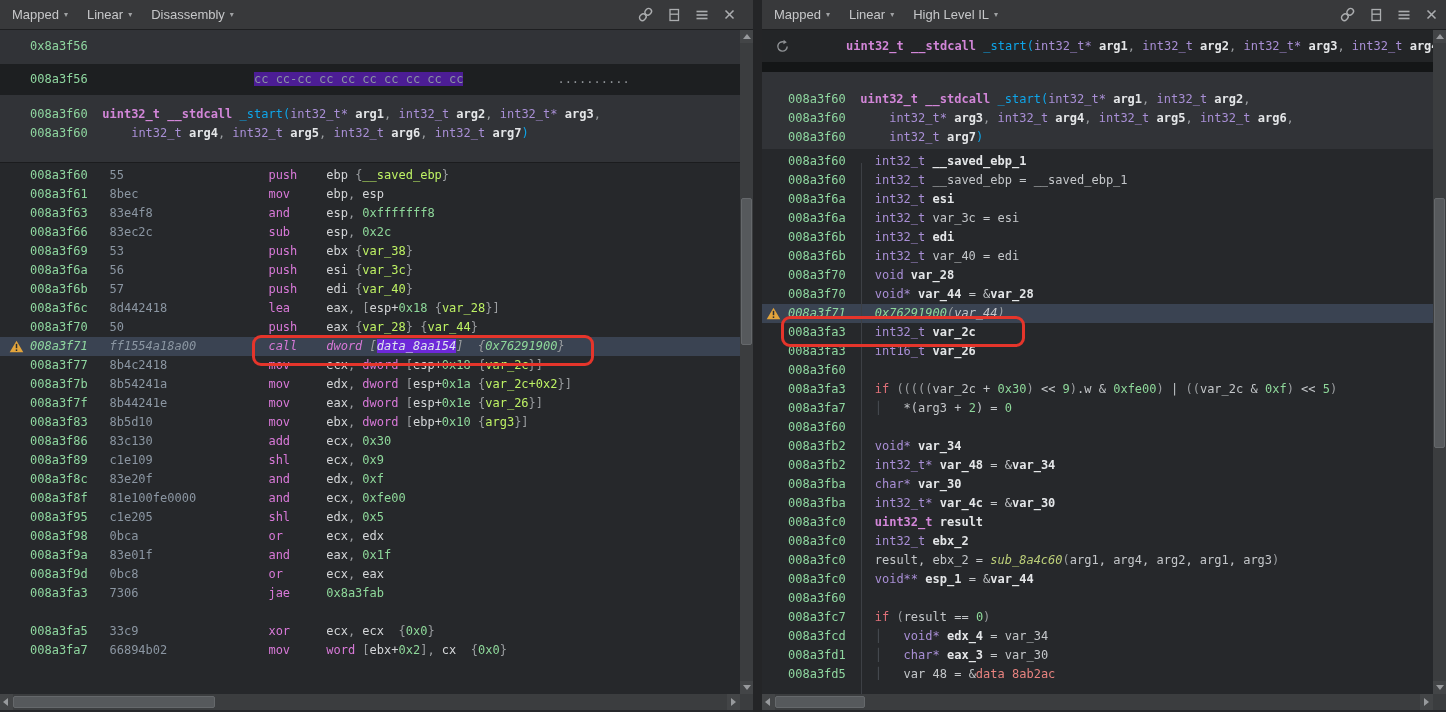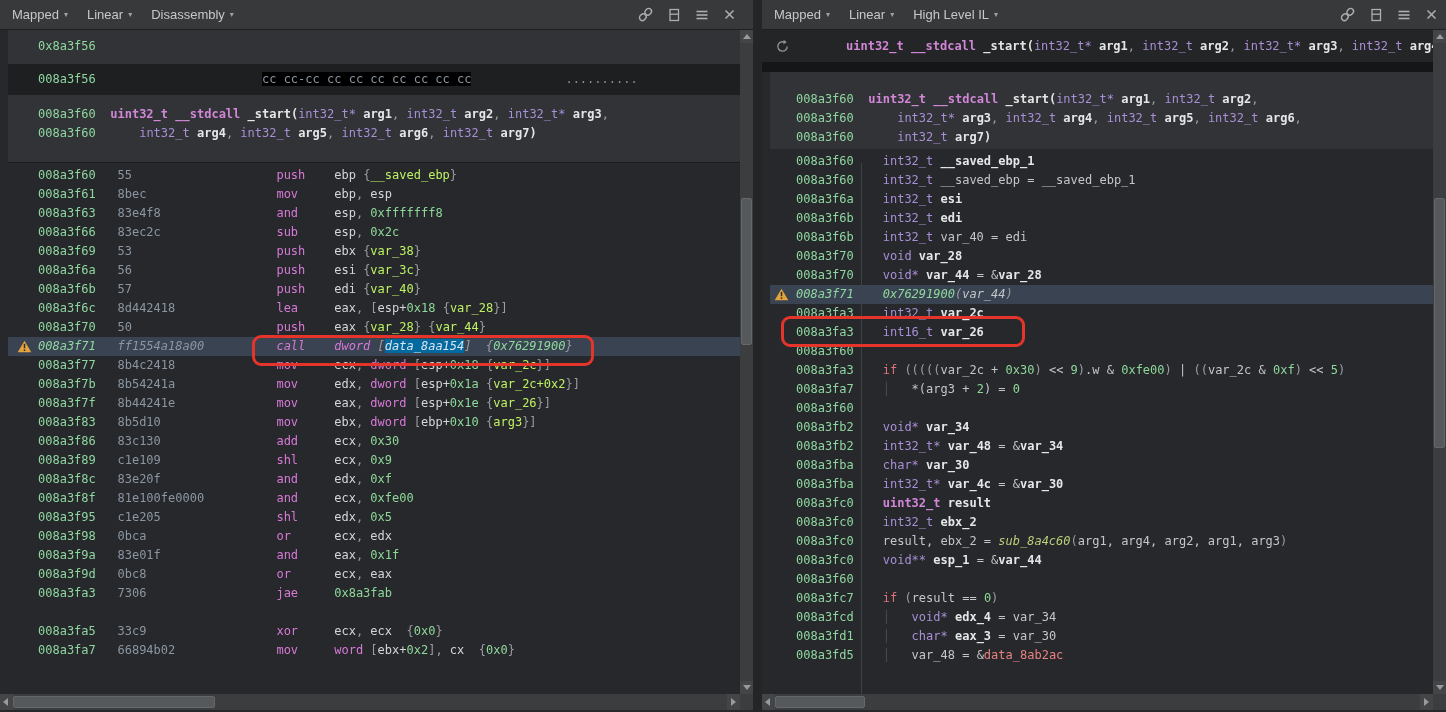--- a/index.html
+++ b/index.html
@@ -12,21 +12,21 @@
   .toolbar{position:absolute;top:0;left:0;right:0;height:30px;background:#38393b;
     border-bottom:1px solid #1e1f21;box-sizing:border-box;display:flex;align-items:center;
     font-family:"Liberation Sans",sans-serif;font-size:13px;color:#c6c7c9;padding-left:12px;z-index:20;}
   .menu{display:flex;align-items:center;margin-right:19px;cursor:default;}
   .caret{font-size:8px;color:#9fa1a3;margin-left:5px;}
   .tb-icons{margin-left:auto;display:flex;gap:12px;align-items:center;}
   #left-pane .tb-icons{padding-right:16px;}
   #right-pane .tb-icons{padding-right:7px;}
   .tbicon{display:flex;align-items:center;opacity:.92;}
 
-  .band{position:absolute;left:0;overflow:hidden;margin-left:8px;}
+  .band{position:absolute;left:0;overflow:hidden;}
   .row{height:19px;line-height:19px;white-space:pre;font-size:12px;padding-left:30px;position:relative;}
   .row.sel{background:#3a4352;font-style:italic;}
   #l-bandA{top:30px;width:740px;height:34px;background:#313337;border-bottom:1px solid #17181a;}
   #l-bandA .row{height:33px;line-height:33px;}
   #l-bandB{top:64px;width:740px;height:31px;background:#1d1f21;border-bottom:1px solid #17181a;}
   #l-bandB .row{height:30px;line-height:30px;}
   #l-bandC{top:95px;width:740px;height:68px;background:#313337;padding-top:10px;box-sizing:border-box;border-bottom:1px solid #1b1c1e;}
   #l-body{top:163px;width:740px;height:531px;background:#26282b;padding-top:3px;box-sizing:border-box;}
 
   #r-sticky{position:absolute;top:30px;left:0;width:671px;height:32px;background:#232527;
@@ -42,35 +42,35 @@
   .warnspan{position:absolute;left:9px;top:3px;z-index:3;}
   #right-pane .warnspan{left:4px;}
 
   .redrect{position:absolute;border:3px solid #e5352b;border-radius:9px;z-index:8;pointer-events:none;}
   #l-redrect{left:252px;top:335px;width:336px;height:25px;}
   #r-redrect{left:19px;top:316px;width:238px;height:25px;}
 
   
   .tk-a{color:#8fd7a0;}
   .tk-b{color:#8b96a2;}
-  .tk-bb{color:#8b96a2;background:#000000;}
+  .tk-bb{color:#8b96a2;background:#4c1d95;}
   .tk-m{color:#d879d8;}
   .tk-r{color:#d4d6d8;}
   .tk-n{color:#8ed89a;}
   .tk-v{color:#bef264;}
   .tk-p{color:#9b9ea1;}
   .tk-t{color:#a98fd6;}
   .tk-T{color:#d286d8;font-weight:bold;}
-  .tk-f{color:#e5e5e5;font-weight:bold;}
+  .tk-f{color:#0ea5e9;font-weight:normal;}
   .tk-F{color:#bccf79;font-style:italic;}
   .tk-k{color:#e07079;}
   .tk-d{color:#e8837f;text-align:right;}
   .tk-w{color:#e4e6e8;font-weight:bold;}
   .tk-c{color:#c4c7ca;}
-  .tk-s{color:#dde6ee;background:#0369a1;}
+  .tk-s{color:#dde6ee;background:#6d28d9;}
   .tk-g{color:#4b4f55;}
   .tk-x{color:#8e9296;}
   .tk-sp{}
 
   
   .vscroll{position:absolute;top:30px;width:13px;height:664px;background:#3b3d3f;z-index:15;}
   #left-pane .vscroll{left:740px;}
   #right-pane .vscroll{left:671px;}
   .varrow{position:absolute;left:0;width:13px;height:13px;background:#434547;}
   .varrow.up{top:0;}
@@ -265,20 +265,21 @@
   <div id="r-strip"></div>
   <div class="band" id="r-bandC">
       <div class="row"><span class="tk-a">008a3f60</span><span class="tk-sp">  </span><span class="tk-T">uint32_t</span><span class="tk-c"> </span><span class="tk-T">__stdcall</span><span class="tk-c"> </span><span class="tk-f">_start</span><span class="tk-f">(</span><span class="tk-t">int32_t*</span><span class="tk-c"> </span><span class="tk-w">arg1</span><span class="tk-p">, </span><span class="tk-t">int32_t</span><span class="tk-c"> </span><span class="tk-w">arg2</span><span class="tk-p">,</span></div>
       <div class="row"><span class="tk-a">008a3f60</span><span class="tk-sp">      </span><span class="tk-t">int32_t*</span><span class="tk-c"> </span><span class="tk-w">arg3</span><span class="tk-p">, </span><span class="tk-t">int32_t</span><span class="tk-c"> </span><span class="tk-w">arg4</span><span class="tk-p">, </span><span class="tk-t">int32_t</span><span class="tk-c"> </span><span class="tk-w">arg5</span><span class="tk-p">, </span><span class="tk-t">int32_t</span><span class="tk-c"> </span><span class="tk-w">arg6</span><span class="tk-p">,</span></div>
       <div class="row"><span class="tk-a">008a3f60</span><span class="tk-sp">      </span><span class="tk-t">int32_t</span><span class="tk-c"> </span><span class="tk-w">arg7</span><span class="tk-f">)</span></div>
     </div>
   <div class="band" id="r-body">
       <div class="row"><span class="tk-a">008a3f60</span><span class="tk-sp">    </span><span class="tk-t">int32_t </span><span class="tk-w">__saved_ebp_1</span></div>
       <div class="row"><span class="tk-a">008a3f60</span><span class="tk-sp">    </span><span class="tk-t">int32_t </span><span class="tk-c">__saved_ebp = __saved_ebp_1</span></div>
       <div class="row"><span class="tk-a">008a3f6a</span><span class="tk-sp">    </span><span class="tk-t">int32_t </span><span class="tk-w">esi</span></div>
+      <div class="row"><span class="tk-a">008a3f6a</span><span class="tk-sp">    </span><span class="tk-t">int32_t </span><span class="tk-c">var_3c = esi</span></div>
       <div class="row"><span class="tk-a">008a3f6b</span><span class="tk-sp">    </span><span class="tk-t">int32_t </span><span class="tk-w">edi</span></div>
       <div class="row"><span class="tk-a">008a3f6b</span><span class="tk-sp">    </span><span class="tk-t">int32_t </span><span class="tk-c">var_40 = edi</span></div>
       <div class="row"><span class="tk-a">008a3f70</span><span class="tk-sp">    </span><span class="tk-t">void </span><span class="tk-w">var_28</span></div>
       <div class="row"><span class="tk-a">008a3f70</span><span class="tk-sp">    </span><span class="tk-t">void* </span><span class="tk-w">var_44</span><span class="tk-c"> = &amp;</span><span class="tk-w">var_28</span></div>
       <div class="row sel"><span class="warnspan"><svg width="15" height="13" viewBox="0 0 15 13">
             <path d="M7.5 0.8 L14.3 12.3 H0.7 Z" fill="#e2a43c"></path>
             <rect x="6.75" y="3.8" width="1.5" height="4.4" fill="#2a2c2f"></rect>
             <rect x="6.75" y="9.4" width="1.5" height="1.6" fill="#2a2c2f"></rect>
           </svg></span><span class="tk-a">008a3f71</span><span class="tk-sp">    </span><span class="tk-n">0x76291900</span><span class="tk-p">(</span><span class="tk-c">var_44</span><span class="tk-p">)</span></div>
       <div class="row"><span class="tk-a">008a3fa3</span><span class="tk-sp">    </span><span class="tk-t">int32_t </span><span class="tk-w">var_2c</span></div>

